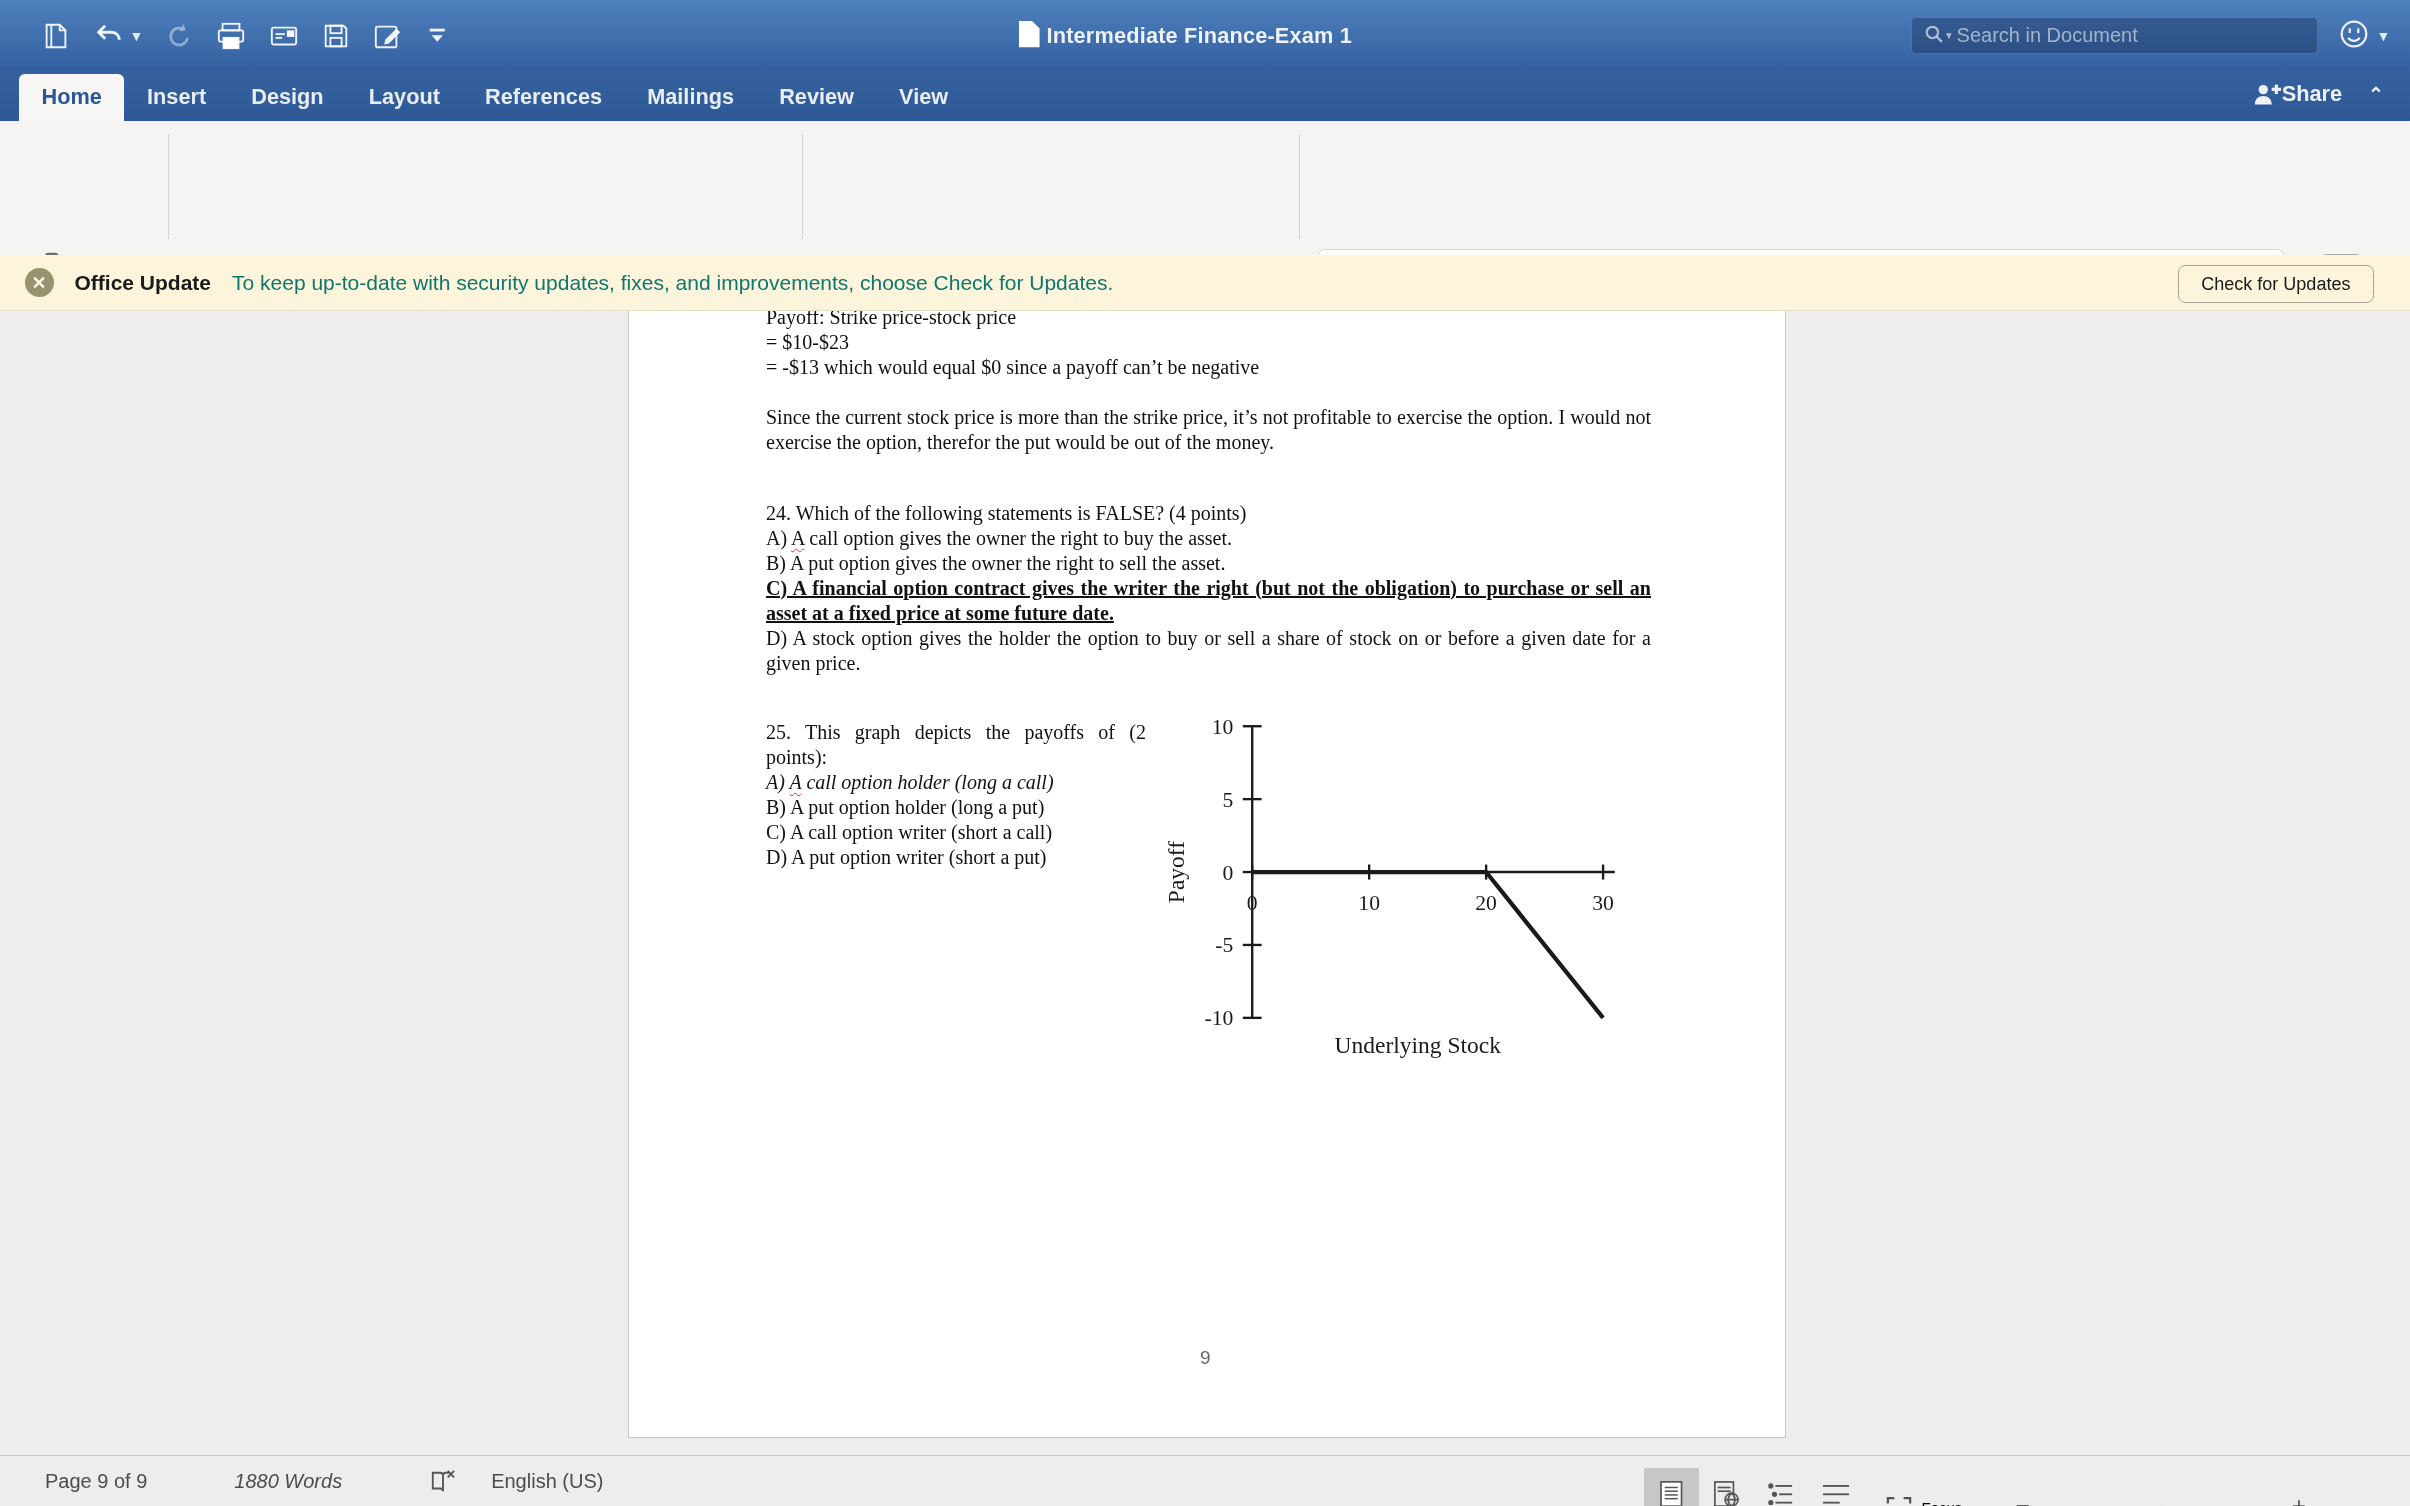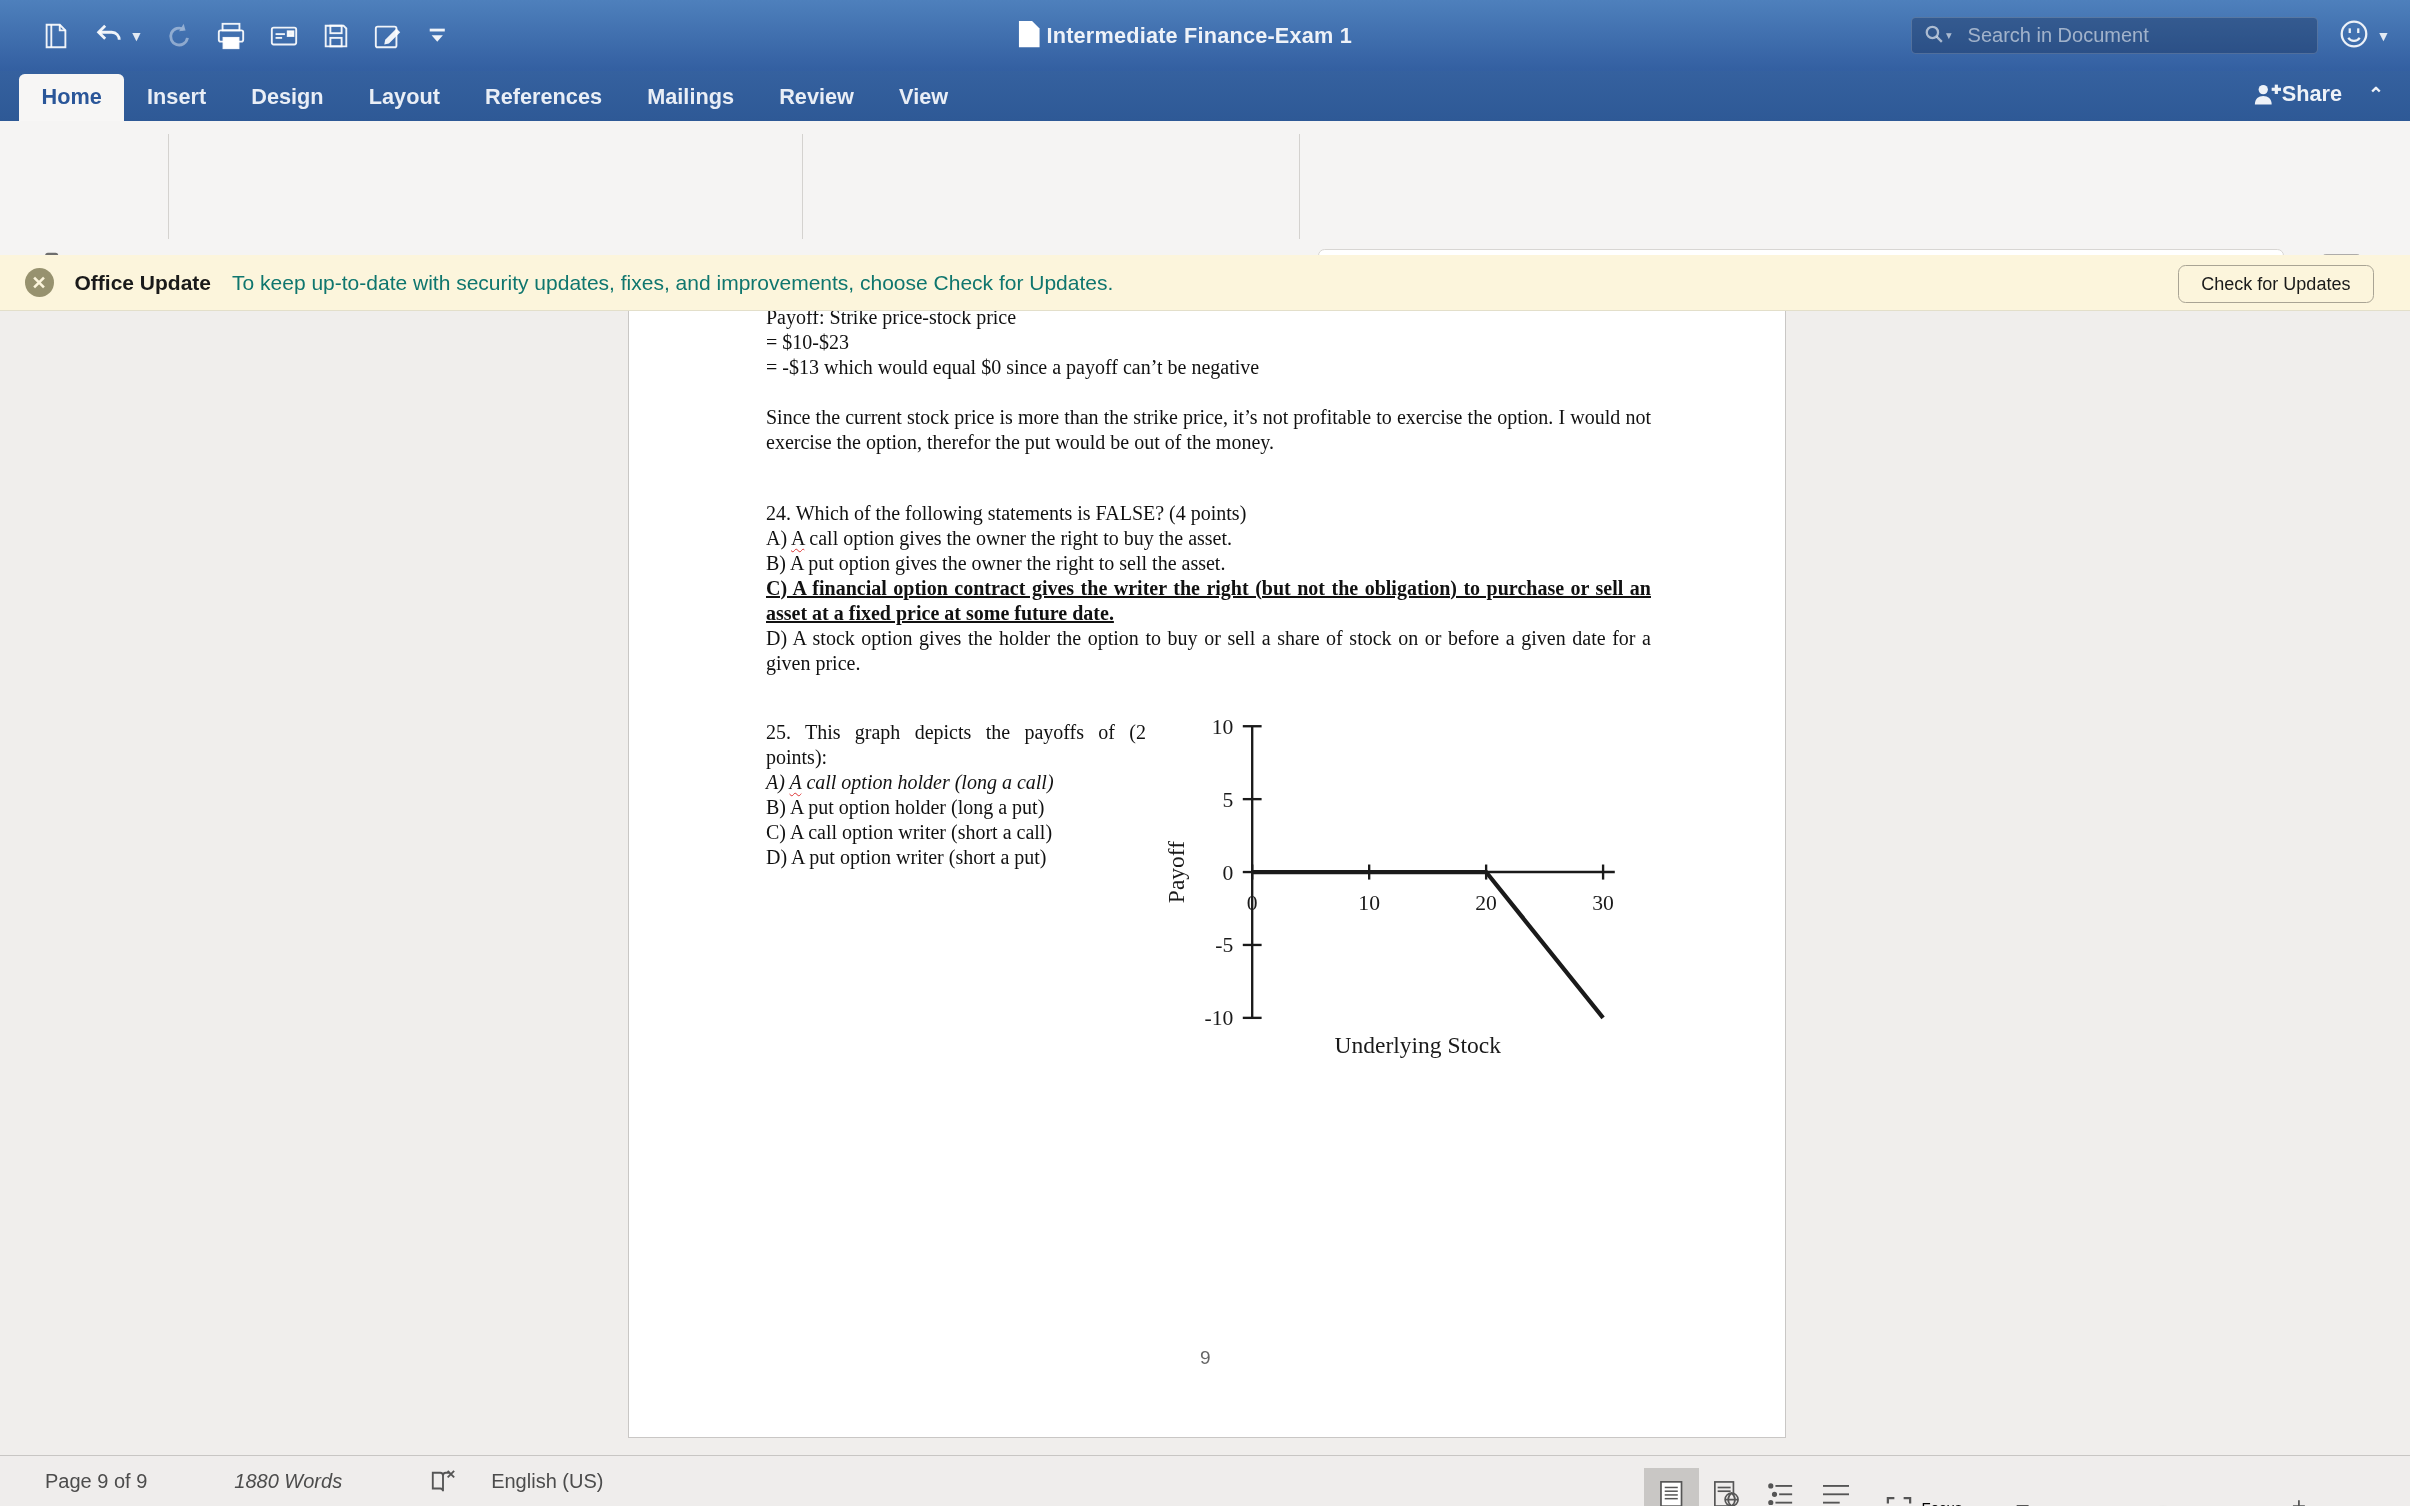--- a/index.html
+++ b/index.html
@@ -13,21 +13,21 @@
   .tb-icons { display:flex; align-items:center; gap:21px; margin-left:41px; color:rgba(255,255,255,.92); }
   .tb-btn { display:flex; align-items:center; cursor:default; }
   .tb-btn svg { display:block; }
   .tb-caret { font-size:14px; margin-left:5.6px; color:rgba(255,255,255,.85); }
   .dim { opacity:.45; }
   #title-center { position:absolute; left:1017px; top:0; height:71px; display:flex; align-items:center; gap:5px; }
   #doc-title { color:#eef2f8; font-size:21.7px; font-weight:bold; letter-spacing:0.2px; }
   #search-box { position:absolute; left:1911px; top:17px; width:407px; height:37px;
     background:rgba(17,38,74,.35); border:0.9px solid rgba(255,255,255,.18); border-radius:4.7px;
     display:flex; align-items:center; padding:0 11.3px; color:rgba(255,255,255,.55); }
-  #search-box .ph { font-size:20px; margin-left:16px; }
+  #search-box .ph { font-size:20px; margin-left:5px; }
   #smiley-wrap { position:absolute; left:2337px; top:17px; display:flex; align-items:center;
     color:rgba(255,255,255,.9); }
 
   
   #tabrow { top:71px; height:50px; background:linear-gradient(#35619f,#2e5996);
     display:flex; align-items:flex-end; }
   .tab { color:#e9eef6; font-size:21.7px; font-weight:bold; padding:9.4px 22.6px 11.3px;
     border-radius:5.6px 5.6px 0 0; }
   .tab.active { background:#f7f6f5; color:#2a5699; margin-left:19px; }
   #tab-right { position:absolute; right:26px; top:81px; display:flex; align-items:center;

